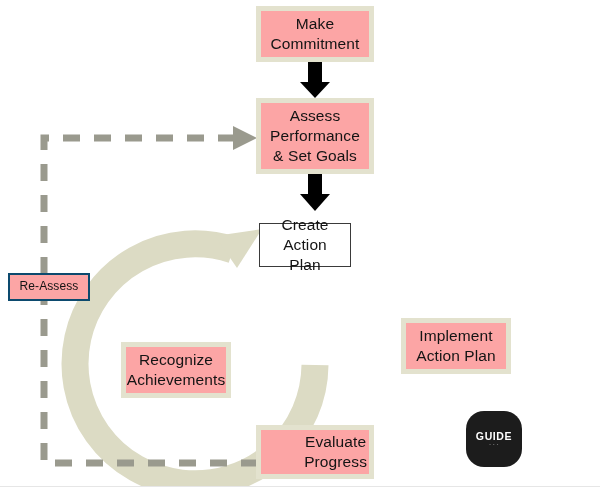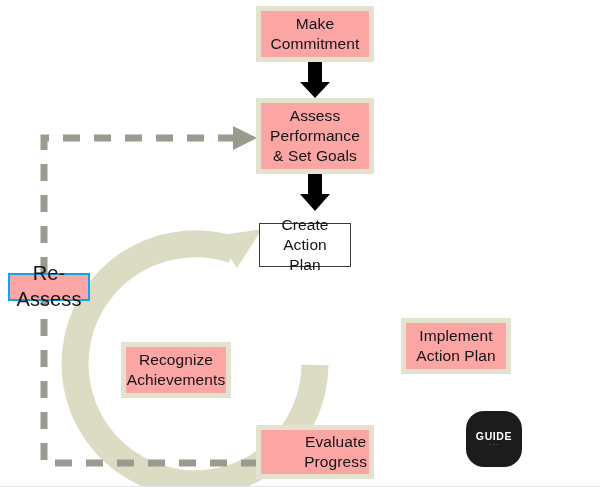--- a/index.html
+++ b/index.html
@@ -63,22 +63,22 @@
     display: block;
     white-space: pre-line;
     padding: 0 2px;
   }
   
   .node.thin-outline {
     border: 1px solid #3a3a3a;
     background: #ffffff;
   }
   .node.reassess {
-    border: 2px solid #0ea5e9;
-    font-size: 20px;
+    border: 2px solid #0c4a6e;
+    font-size: 12px;
   }
 
   #node-make-commitment   { left: 256px; top: 6px;   width: 118px; height: 56px; }
   #node-assess            { left: 256px; top: 98px;  width: 118px; height: 76px; }
   #node-create-plan       { left: 259px; top: 211px; width: 92px; height: 44px; margin-top: 12px; }
   #node-implement         { left: 401px; top: 318px; width: 110px; height: 56px; }
   #node-recognize         { left: 121px; top: 318px; width: 110px; height: 56px; margin-top: 24px; }
   #node-evaluate          { left: 256px; top: 425px; width: 118px; height: 54px; justify-content: flex-end; }
   #node-reassess          { left: 8px;   top: 273px; width: 82px;  height: 28px; }
 

